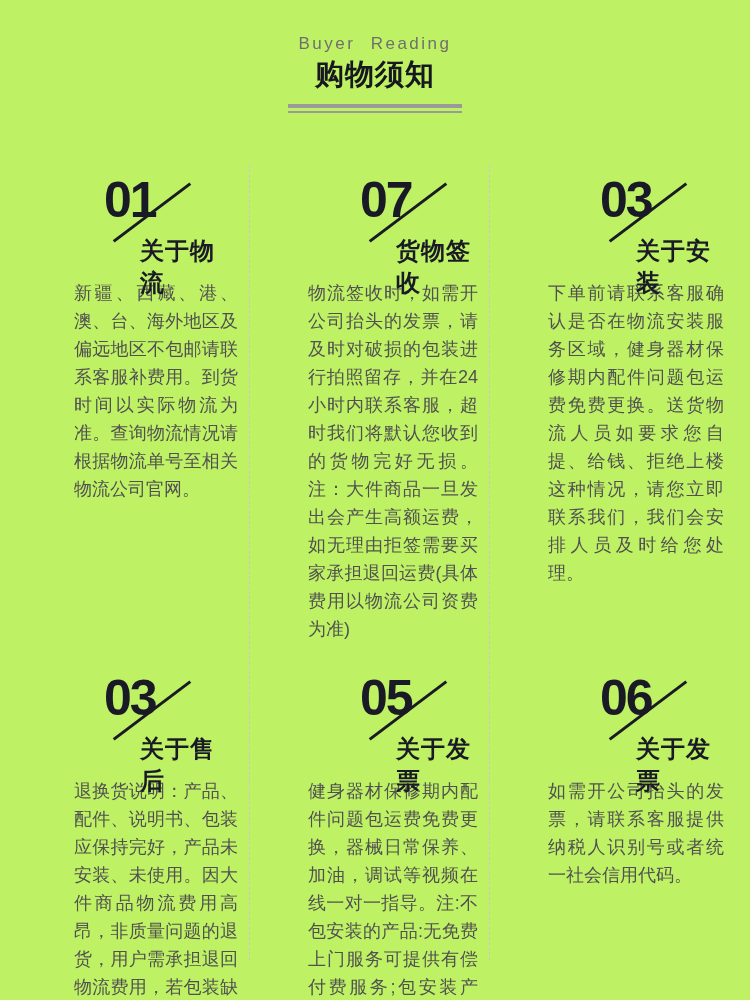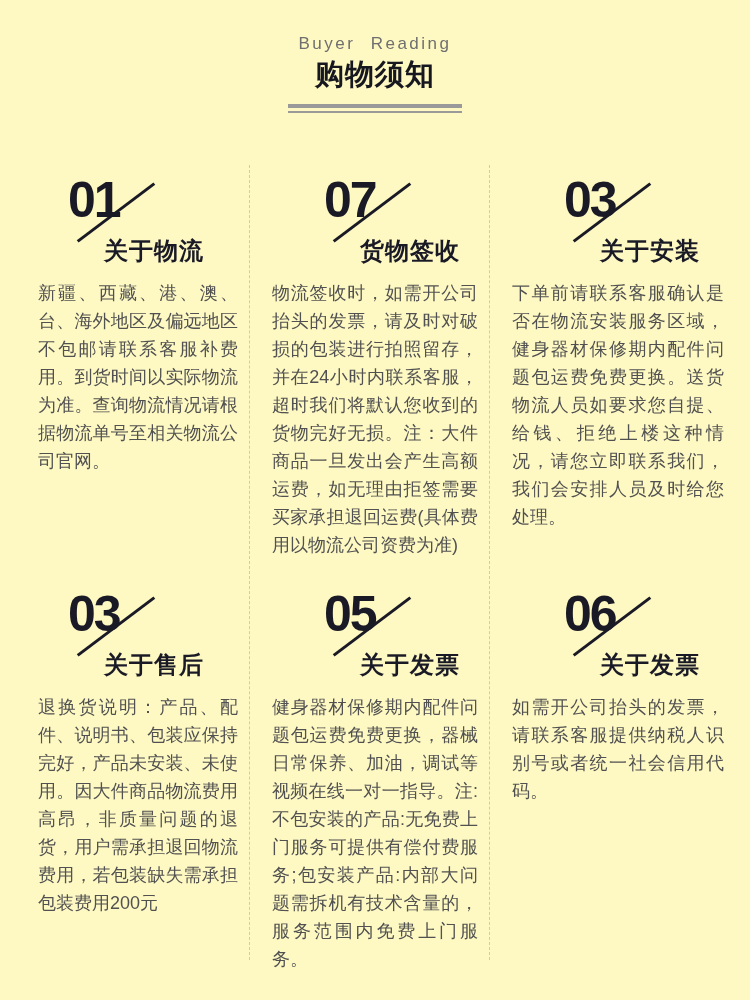--- a/index.html
+++ b/index.html
@@ -2,21 +2,21 @@
 <html><head>
 <meta charset="utf-8">
 <style>
   * { margin: 0; padding: 0; box-sizing: border-box; }
   html, body {
     width: 750px; height: 1000px;
     background: #ffffff;
     font-family: "Liberation Sans", "DejaVu Sans", sans-serif;
     overflow: hidden;
   }
-  .page { position: relative; width: 750px; height: 1000px; background: #fef9c3; }
+  .page { position: relative; width: 750px; height: 1000px; background: #bef264; }
 
   
   .hdr { text-align: center; padding-top: 34px; }
   .hdr-sub {
     font-size: 17px; color: #6f6f6f;
     letter-spacing: 2.5px; word-spacing: 8px; font-weight: 400;
   }
   .hdr-title {
     margin-top: 1px;
     font-size: 29px; font-weight: 700; color: #17171f; letter-spacing: 1px;
@@ -33,21 +33,21 @@
   .divider.d1 { left: 249px; }
   .divider.d2 { left: 489px; }
 
   
   .grid {
     display: grid;
     grid-template-columns: 250px 240px 260px;
     grid-row-gap: 28px;
     margin-top: 60px;
   }
-  .cell { padding-top: 2px; }
+  .cell { padding-top: 2px; margin-left: 36px; }
   .cell.c-left  { --hi: 30px; padding-left: 38px; padding-right: 12px; }
   .cell.c-mid   { --hi: 52px; padding-left: 22px; padding-right: 12px; }
   .cell.c-right { --hi: 52px; padding-left: 22px; padding-right: 26px; }
 
   .sec-head { position: relative; height: 84px; }
   .num {
     position: absolute; left: var(--hi); top: 0;
     font-size: 50px; line-height: 1; font-weight: 700;
     letter-spacing: -2px; color: #1a1a26;
   }

